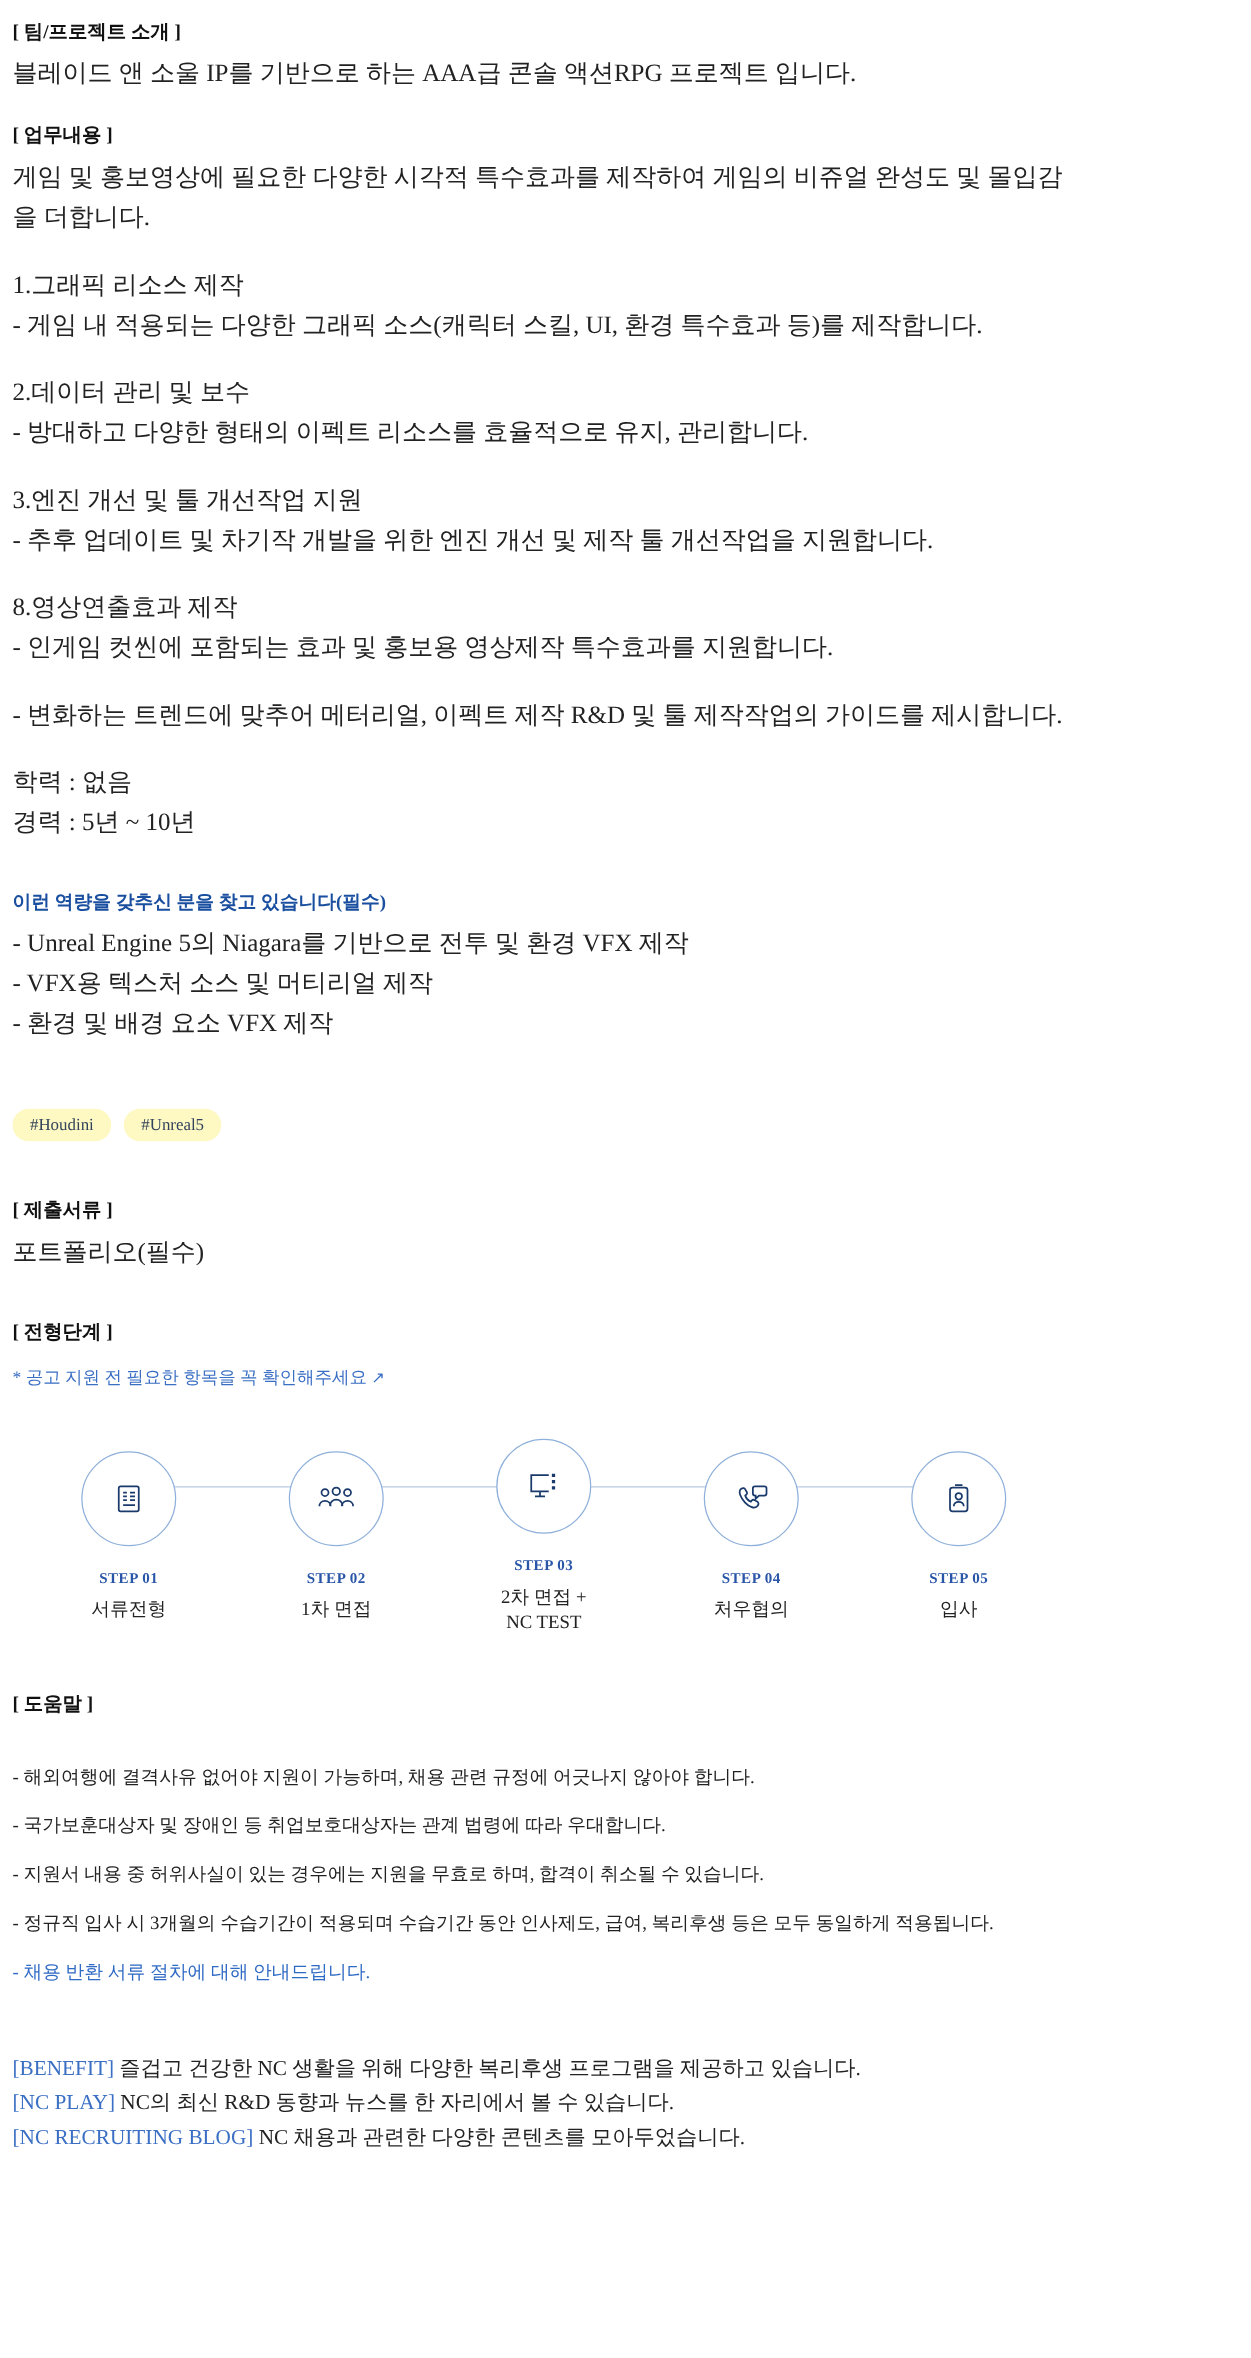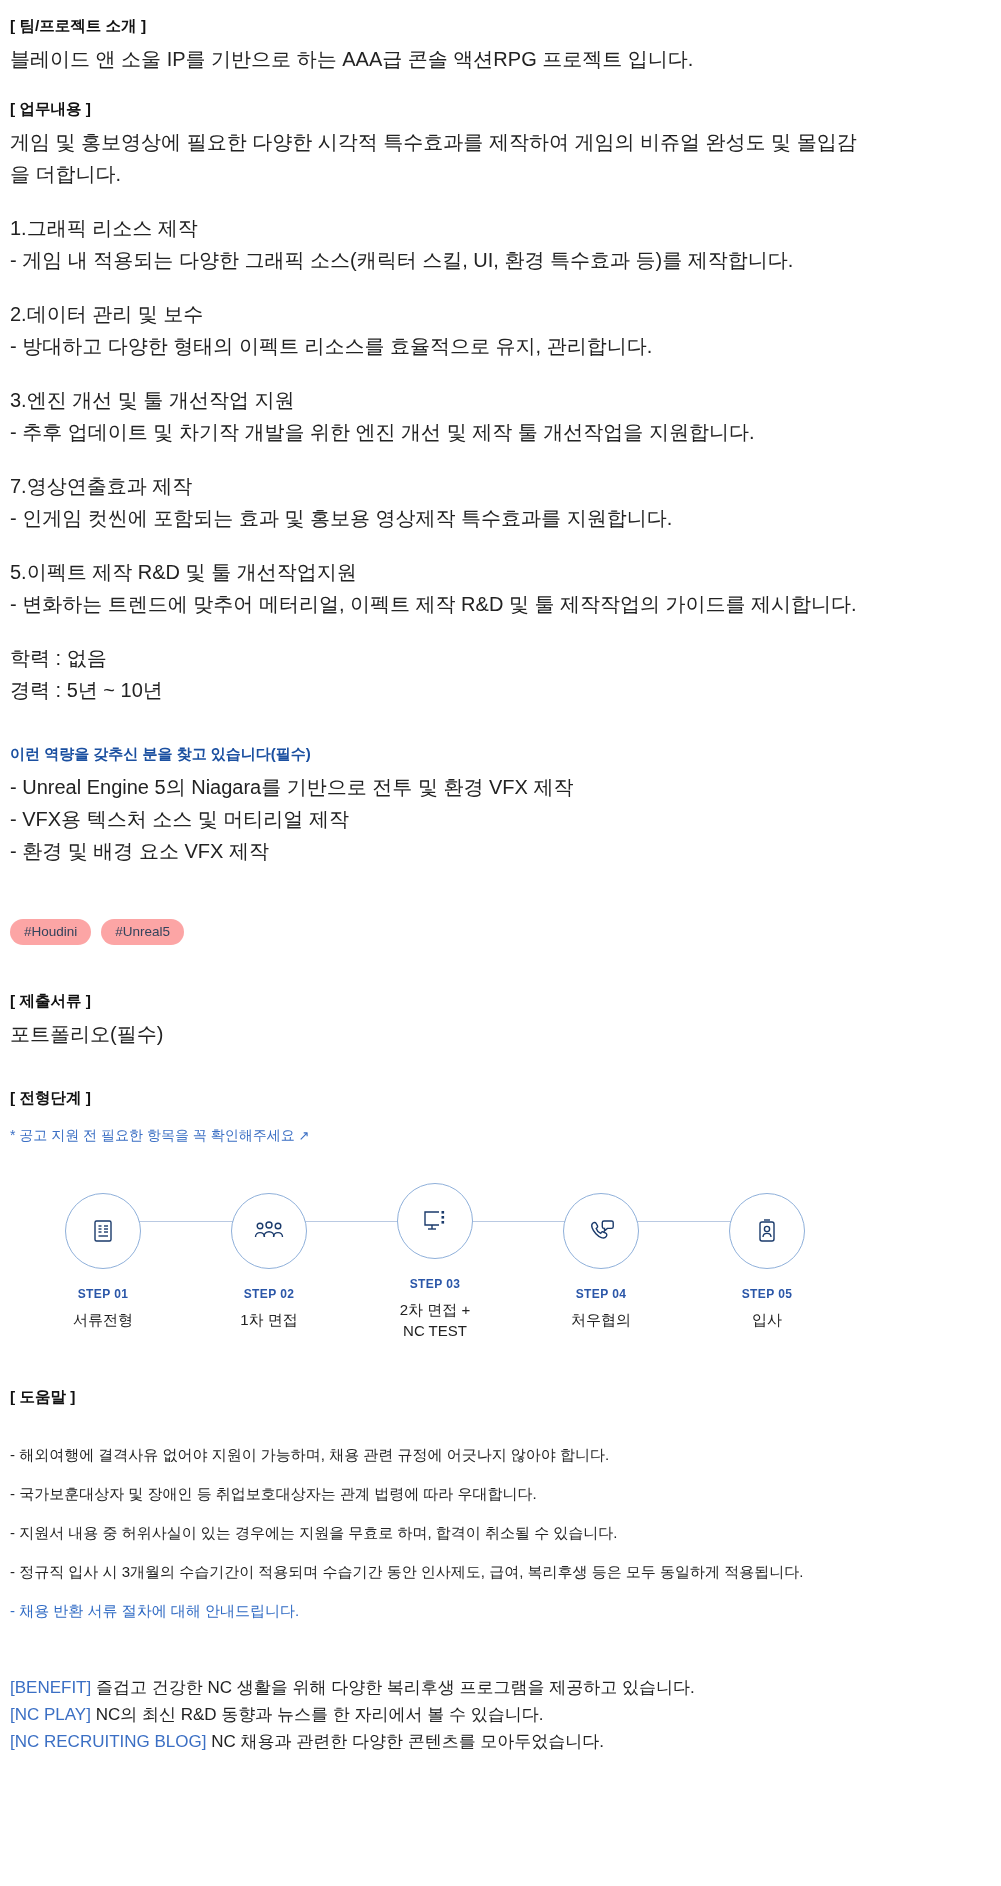--- a/index.html
+++ b/index.html
@@ -12,20 +12,21 @@
     width: 1001px;
     min-height: 1886px;
     font-family: "Liberation Sans", sans-serif;
     color: #222222;
     font-size: 15px;
     line-height: 1.6;
   }
   .page {
     width: 870px;
     padding: 14px 10px 24px 10px;
+    font-family: Liberation Serif, serif;
   }
   .sec-title {
     font-weight: bold;
     font-size: 15.5px;
     color: #111111;
     margin: 0 0 4px 0;
   }
   .line {
     margin: 0;
     font-size: 20px;
@@ -40,21 +41,21 @@
     font-weight: bold;
     font-size: 15px;
     margin: 0 0 5px 0;
   }
   .tags {
     margin-top: 16px;
     display: flex;
     gap: 10px;
   }
   .tag {
-    background: #fca5a5;
+    background: #fef9c3;
     color: #33435c;
     border-radius: 14px;
     padding: 5px 14px;
     font-size: 13.5px;
     line-height: 1.2;
   }
   .note-link {
     color: #3b6fc4;
     font-size: 14px;
   }
@@ -140,25 +141,24 @@
 
     <div class="blank"></div>
     <p class="line">2.데이터 관리 및 보수</p>
     <p class="line">- 방대하고 다양한 형태의 이펙트 리소스를 효율적으로 유지, 관리합니다.</p>
 
     <div class="blank"></div>
     <p class="line">3.엔진 개선 및 툴 개선작업 지원</p>
     <p class="line">- 추후 업데이트 및 차기작 개발을 위한 엔진 개선 및 제작 툴 개선작업을 지원합니다.</p>
 
     <div class="blank"></div>
-    <p class="line">7.영상연출효과 제작</p>
+    <p class="line">8.영상연출효과 제작</p>
     <p class="line">- 인게임 컷씬에 포함되는 효과 및 홍보용 영상제작 특수효과를 지원합니다.</p>
 
     <div class="blank"></div>
-    <p class="line">5.이펙트 제작 R&amp;D 및 툴 개선작업지원</p>
     <p class="line">- 변화하는 트렌드에 맞추어 메터리얼, 이펙트 제작 R&amp;D 및 툴 제작작업의 가이드를 제시합니다.</p>
   </div>
 
   <div class="blank"></div>
 
   <div class="block">
     <p class="line">학력 : 없음</p>
     <p class="line">경력 : 5년 ~ 10년</p>
   </div>
 

